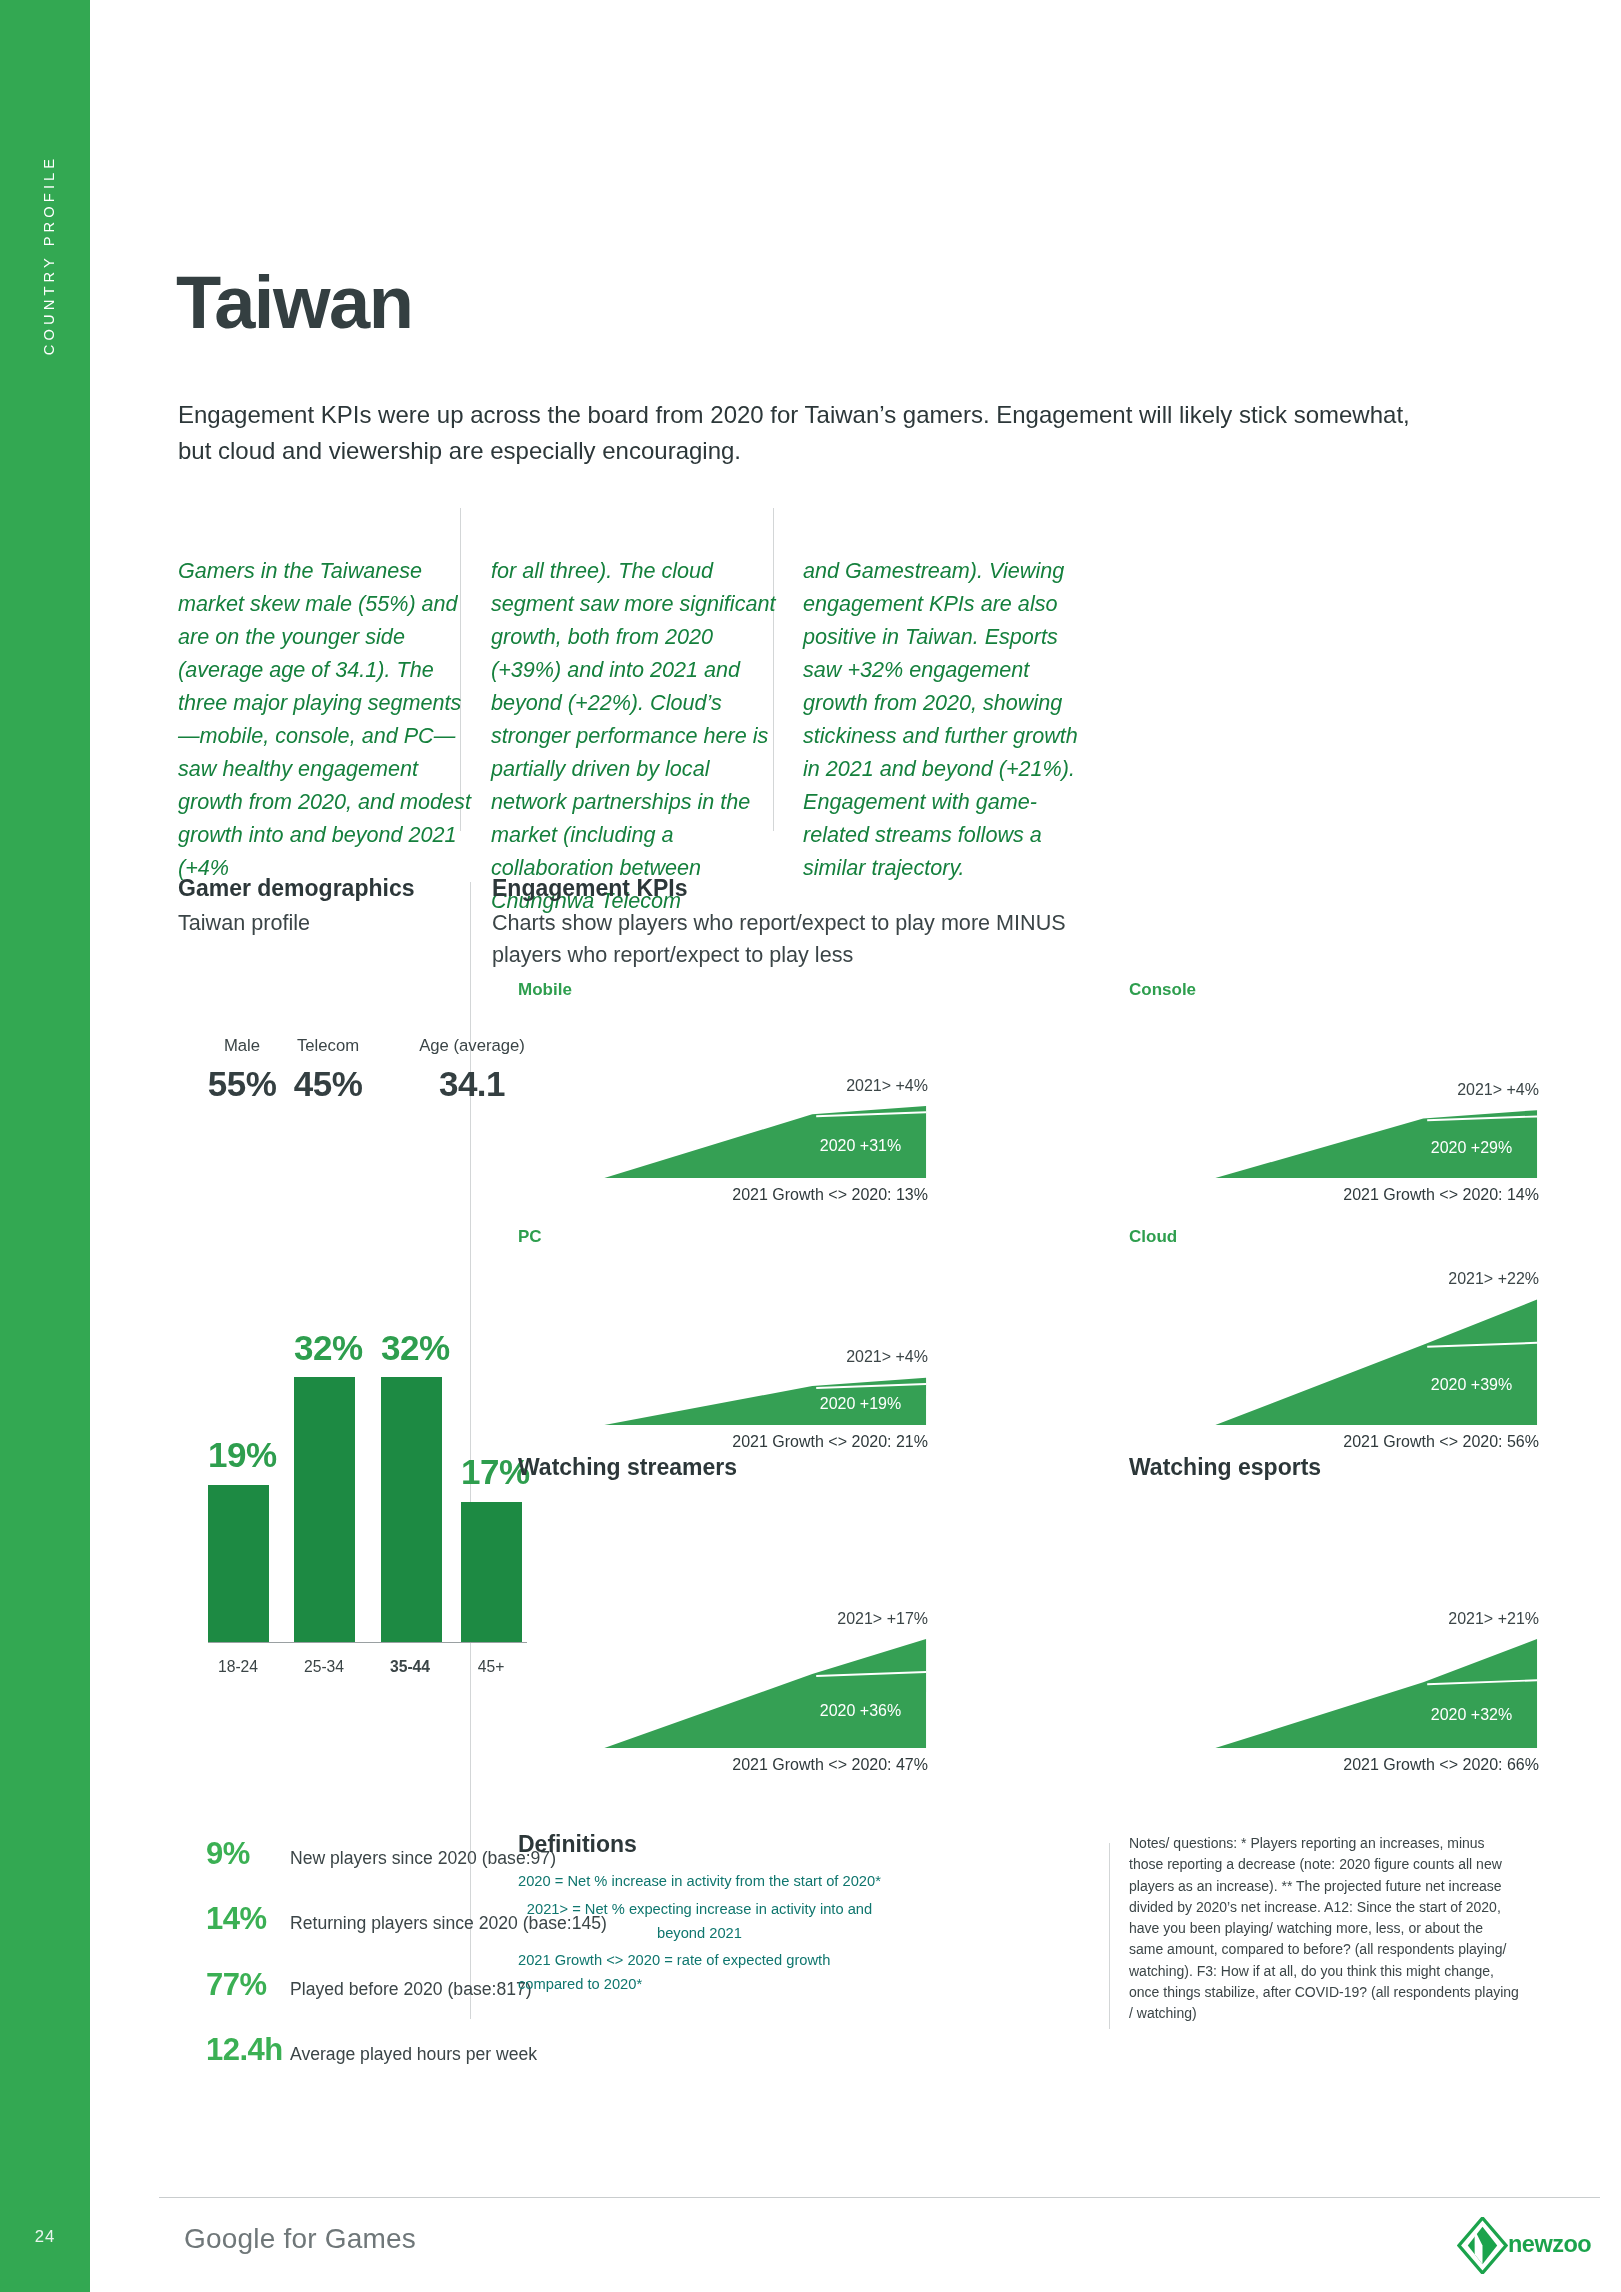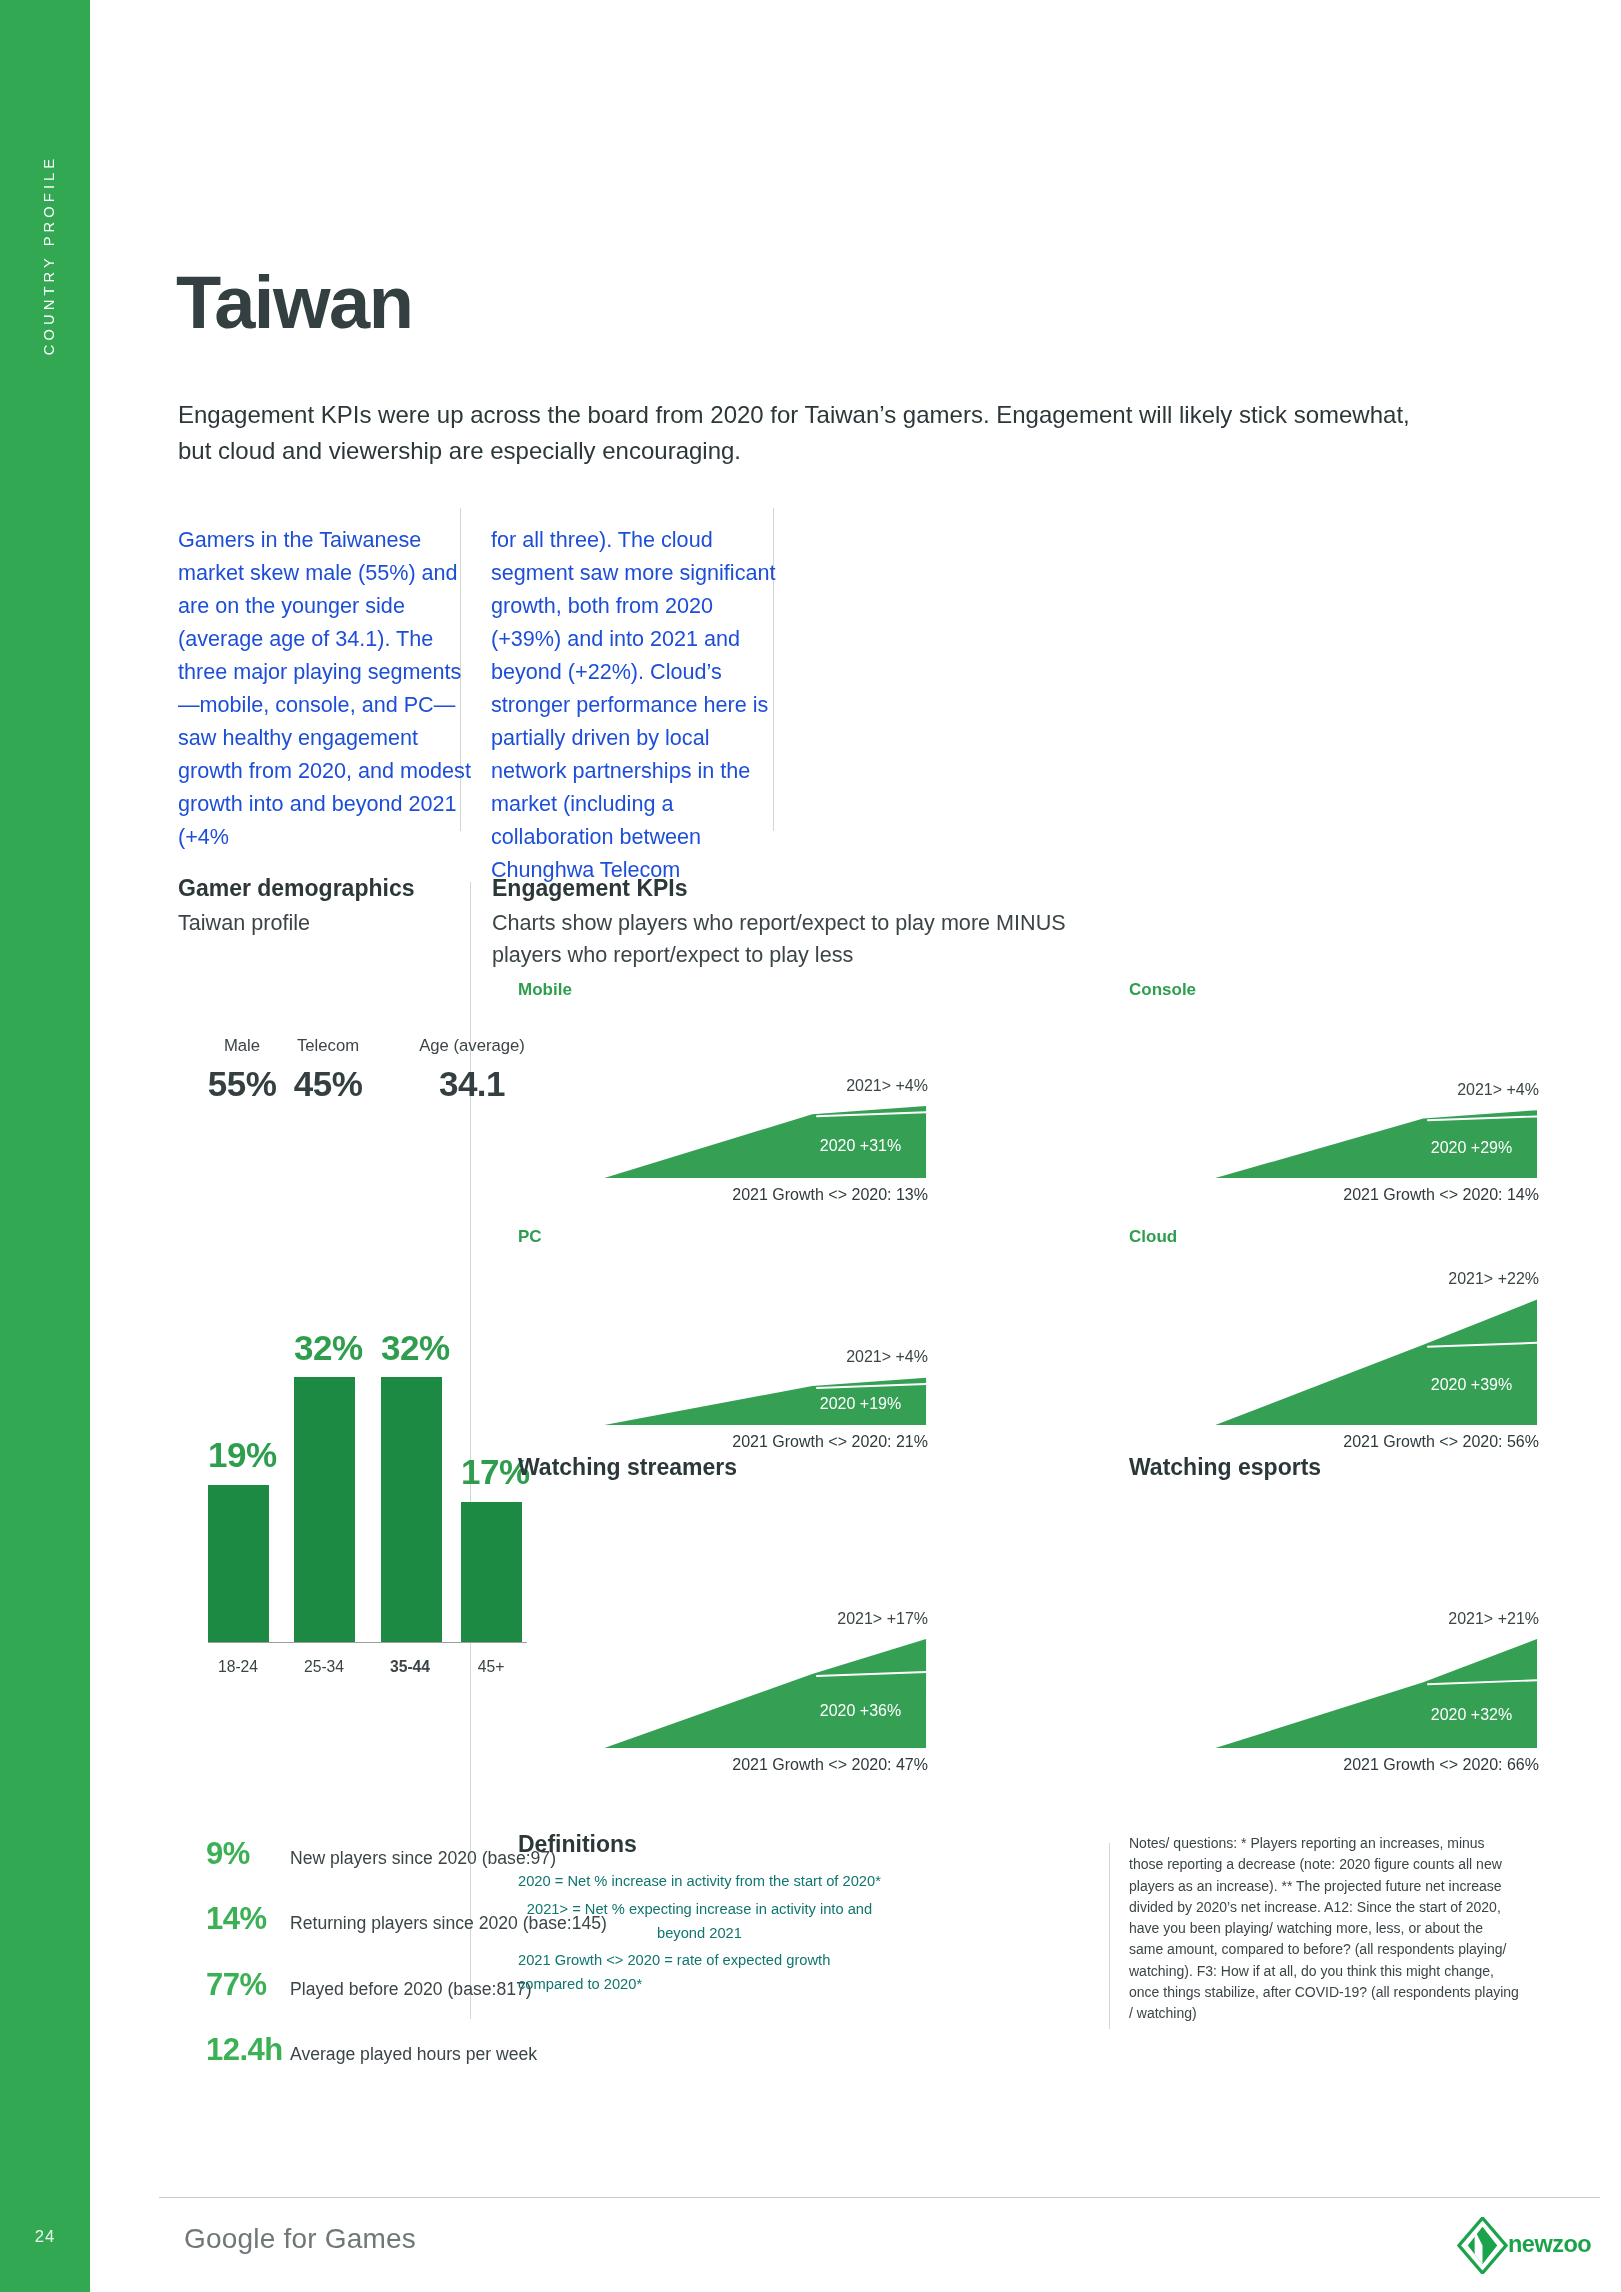--- a/index.html
+++ b/index.html
@@ -34,22 +34,22 @@
     font-size:74px; font-weight:bold; letter-spacing:-1.5px; color:#343f41;
   }
 
   #standfirst {
     position:absolute; left:88px; top:397px; width:1264px;
     font-size:24px; font-weight:normal; line-height:1.52; color:#2c3739;
   }
 
   
   .intro-col {
-    position:absolute; top:523px; width:294px;
-    font-size:21.6px; line-height:1.53; color:#1d4ed8;
+    position:absolute; top:554px; width:294px;
+    font-size:21.6px; line-height:1.53; color:#15803d;font-style:italic;
   }
   #intro-1 { left:88px; }
   #intro-2 { left:401px; }
   #intro-3 { left:713px; }
 
   .vline { position:absolute; width:1px; background:#d3d6d7; }
   #vl-1 { left:370px; top:508px; height:323px; }
   #vl-2 { left:683px; top:508px; height:323px; }
   #vl-3 { left:380px; top:882px; height:1137px; }
   #vl-4 { left:1019px; top:1843px; height:186px; }
@@ -141,20 +141,21 @@
 
   <p id="standfirst">Engagement KPIs were up across the board from 2020 for Taiwan’s gamers. Engagement will likely stick somewhat, but cloud and viewership are especially encouraging.</p>
 
   <div class="vline" id="vl-1"></div>
   <div class="vline" id="vl-2"></div>
   <div class="vline" id="vl-3"></div>
   <div class="vline" id="vl-4"></div>
 
   <p class="intro-col" id="intro-1">Gamers in the Taiwanese market skew male (55%) and are on the younger side (average age of 34.1). The three major playing segments—mobile, console, and PC—saw healthy engagement growth from 2020, and modest growth into and beyond 2021 (+4%</p>
   <p class="intro-col" id="intro-2">for all three). The cloud segment saw more significant growth, both from 2020 (+39%) and into 2021 and beyond (+22%). Cloud’s stronger performance here is partially driven by local network partnerships in the market (including a collaboration between Chunghwa Telecom</p>
+  <p class="intro-col" id="intro-3">and Gamestream). Viewing engagement KPIs are also positive in Taiwan. Esports saw +32% engagement growth from 2020, showing stickiness and further growth in 2021 and beyond (+21%). Engagement with game-related streams follows a similar trajectory.</p>
 
   <div class="sec-head" id="gd-head">Gamer demographics</div>
   <div class="sec-sub" id="gd-sub">Taiwan profile</div>
 
   <div class="demo" id="demo-male">
     <div class="lbl">Male</div>
     <div class="val">55%</div>
   </div>
   <div class="demo" id="demo-female">
     <div class="lbl">Telecom</div>

